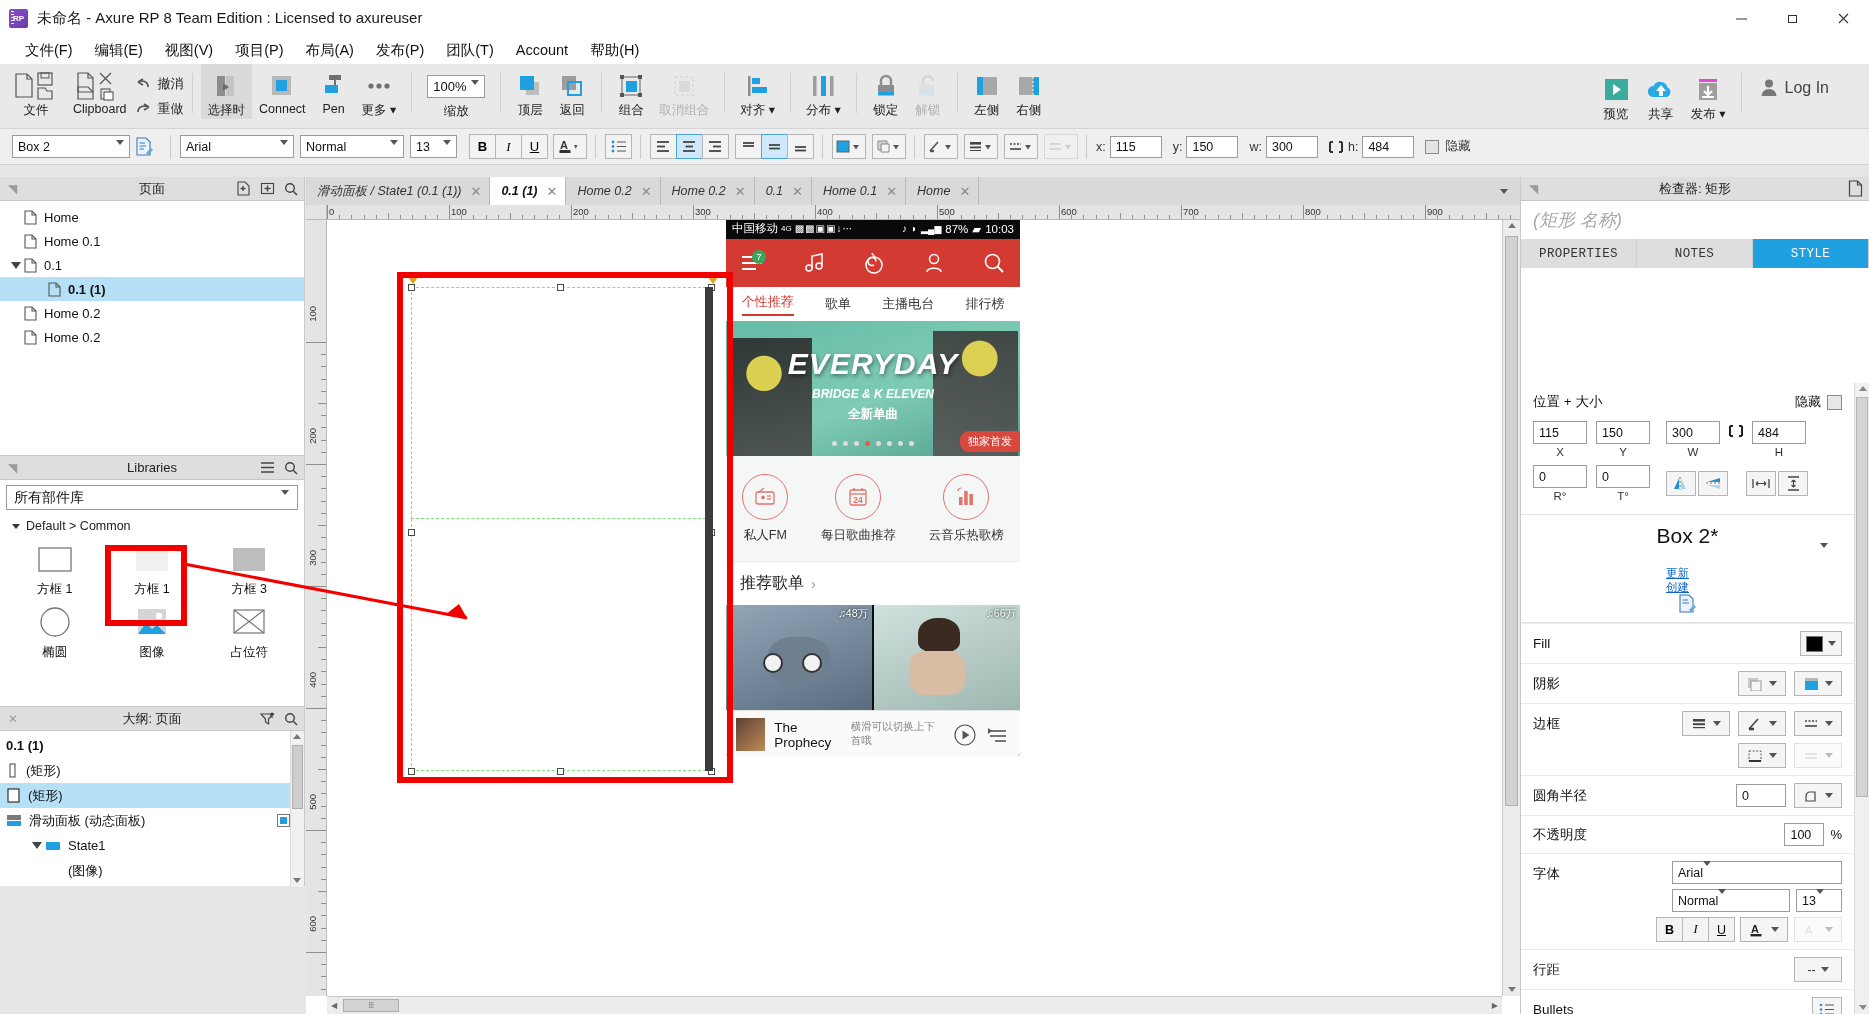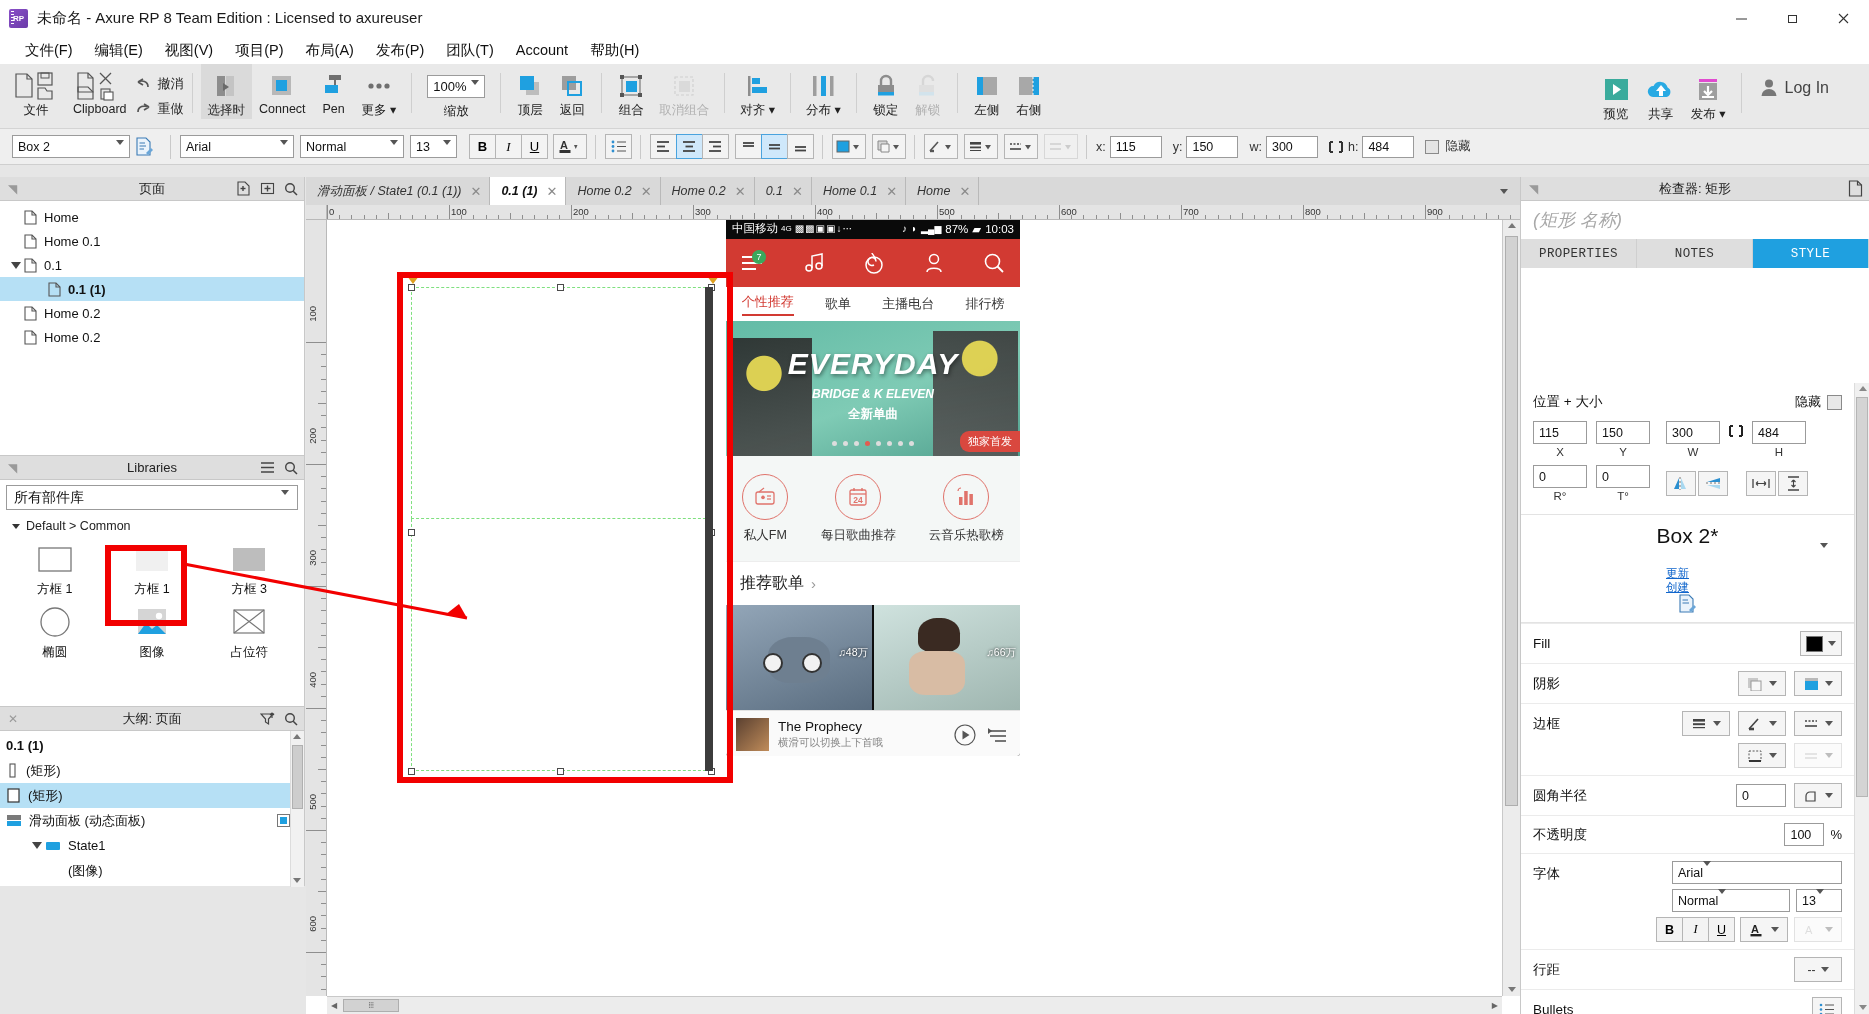--- a/index.html
+++ b/index.html
@@ -154,21 +154,21 @@
   .ph-tabs{height:34px;background:#fff;display:flex;align-items:center;justify-content:space-around;font-size:13px;color:#333;}
   .ph-tabs .on{color:#d23a32;border-bottom:2px solid #d23a32;padding-bottom:3px;}
   .ph-banner{height:135px;background:linear-gradient(160deg,#63bba6,#7fcbb5 55%,#4f9f8d);position:relative;overflow:hidden;}
   .ph-ent{height:105px;background:#f4f7f6;display:flex;align-items:center;justify-content:space-around;}
   .ph-ent .it{display:flex;flex-direction:column;align-items:center;gap:7px;}
   .circ{width:46px;height:46px;border:1px solid #e0736b;border-radius:50%;display:flex;align-items:center;justify-content:center;color:#e0736b;}
   .ph-ent .lb{font-size:12.5px;color:#333;}
   .ph-sect{height:44px;background:#fff;display:flex;align-items:center;padding-left:14px;gap:7px;font-size:16px;color:#222;border-top:1px solid #ededed;}
   .ph-grid{height:105px;display:flex;gap:2px;}
   .ph-card{flex:1;position:relative;overflow:hidden;}
-  .ph-card .cnt{position:absolute;right:4px;top:2px;color:#fff;font-size:10.5px;text-shadow:0 0 3px #000;margin-top:39px;}
+  .ph-card .cnt{position:absolute;right:4px;top:2px;color:#fff;font-size:10.5px;text-shadow:0 0 3px #000;}
   .ph-player{height:48px;background:#fafafa;display:flex;align-items:center;padding:0 10px;gap:9px;border-top:1px solid #e2e2e2;}
   .ph-player .art{width:33px;height:33px;background:linear-gradient(135deg,#5a4030,#c08c5a);}
 
   .hscroll{position:absolute;left:21px;right:18px;bottom:0;height:18px;background:#ececec;border-top:1px solid #c9c9c9;display:flex;align-items:center;}
   .vscroll{position:absolute;right:0;top:43px;bottom:18px;width:18px;background:#ececec;border-left:1px solid #c9c9c9;}
 
   
   .inspector{position:absolute;right:0;top:177px;width:349px;bottom:0;background:#fff;border-left:1px solid #c8c8c8;}
   .insp-name{height:38px;display:flex;align-items:center;padding-left:12px;font-size:18px;color:#a8a8a8;font-style:italic;background:#fff;}
   .insp-tabs{display:flex;height:29px;}
@@ -1248,21 +1248,21 @@
             <span class="cnt">♫<span>48万</span></span>
           </div>
           <div class="ph-card" style="background:linear-gradient(160deg,#cfe2de,#9fb6b0)">
             <div style="position:absolute;left:30%;top:12%;width:42px;height:34px;background:#3a2a22;border-radius:45% 45% 30% 30%"></div>
             <div style="position:absolute;left:24%;top:44%;width:56px;height:44px;background:#d8bca4;border-radius:30%"></div>
             <span class="cnt">♫<span>66万</span></span>
           </div>
         </div>
         <div class="ph-player">
           <div class="art"></div>
-          <div style="display:flex;flex-direction:column;gap:2px">
+          <div style="display:flex;gap:2px">
             <span style="font-size:13.5px;color:#111">The Prophecy</span>
             <span style="font-size:10.5px;color:#888">横滑可以切换上下首哦</span>
           </div>
           <span style="margin-left:auto">
             <svg width="24" height="24" viewBox="0 0 24 24">
                 <circle cx="12" cy="12" r="10" fill="none" stroke="#555" stroke-width="1.2"></circle>
                 <path d="M9.5 7.5 l7 4.5 l-7 4.5 z" fill="#555"></path>
               </svg>
           </span>
           <span>

